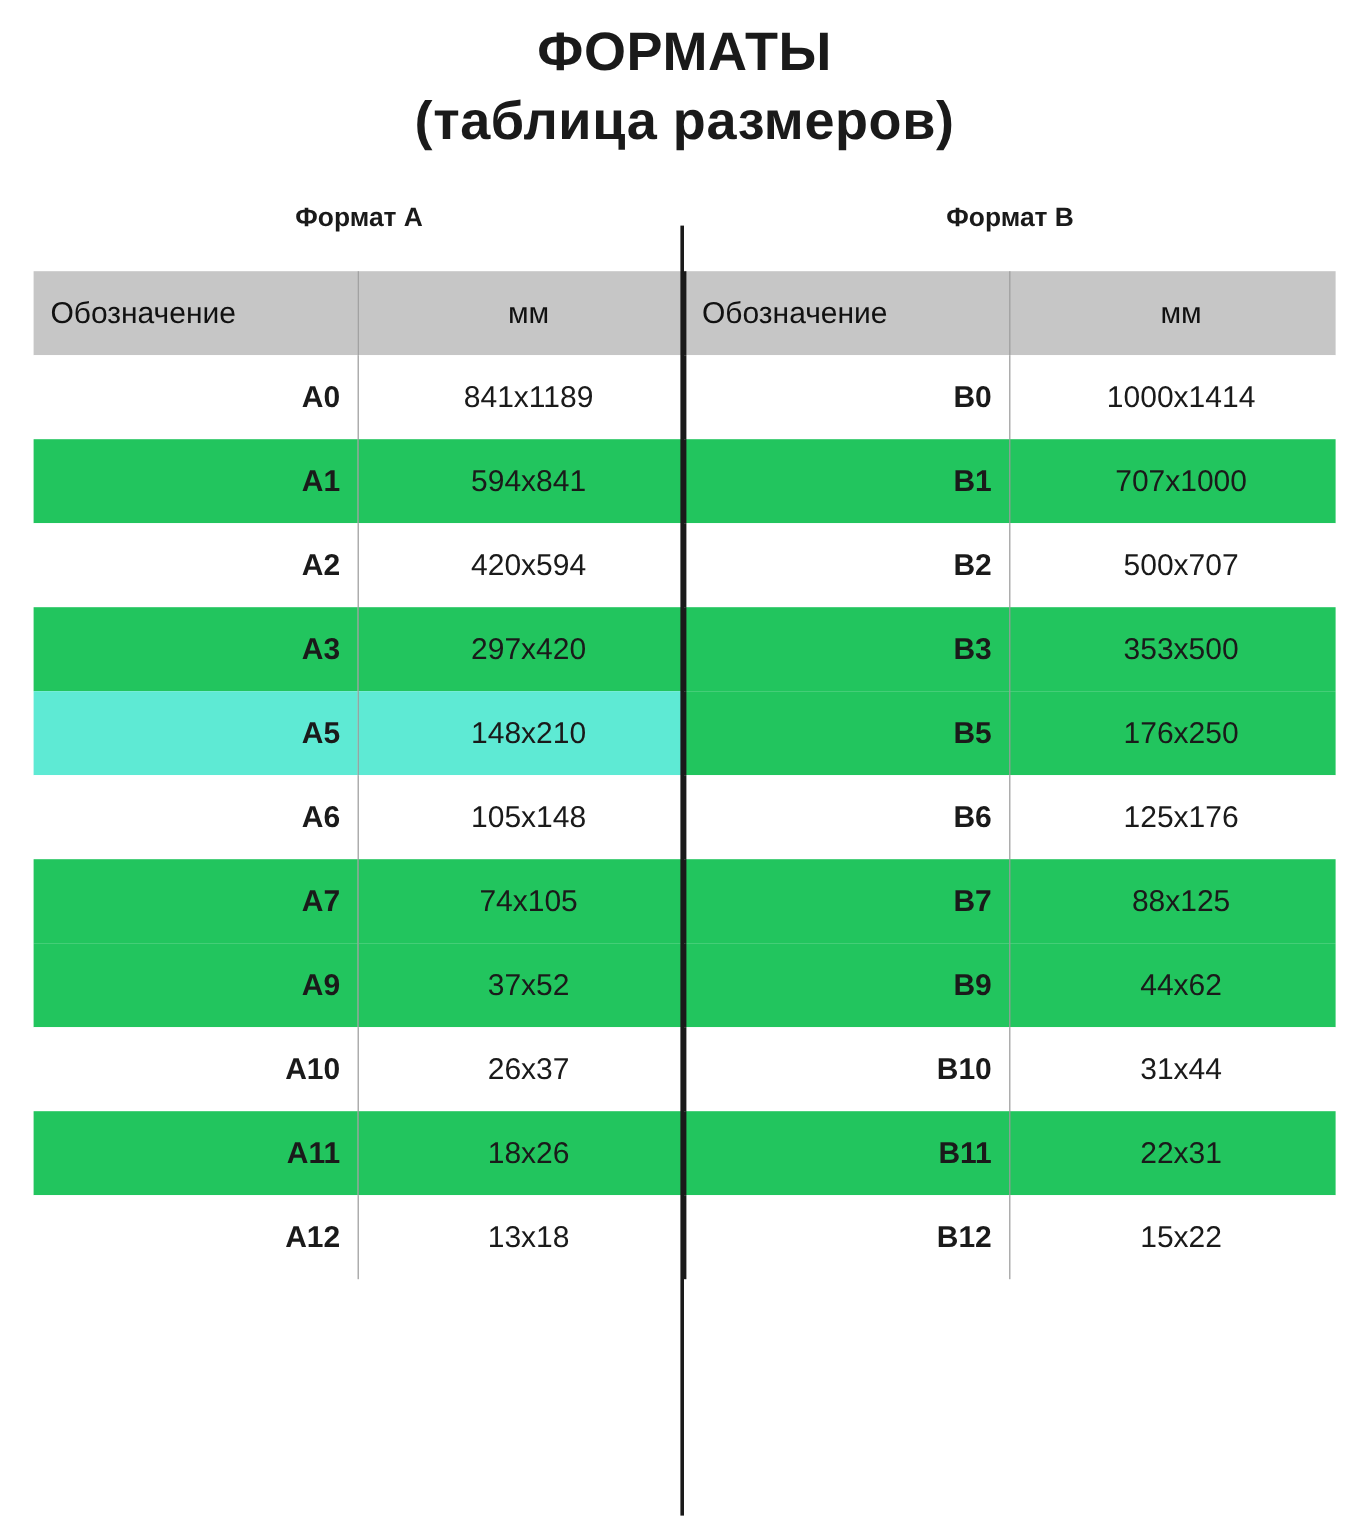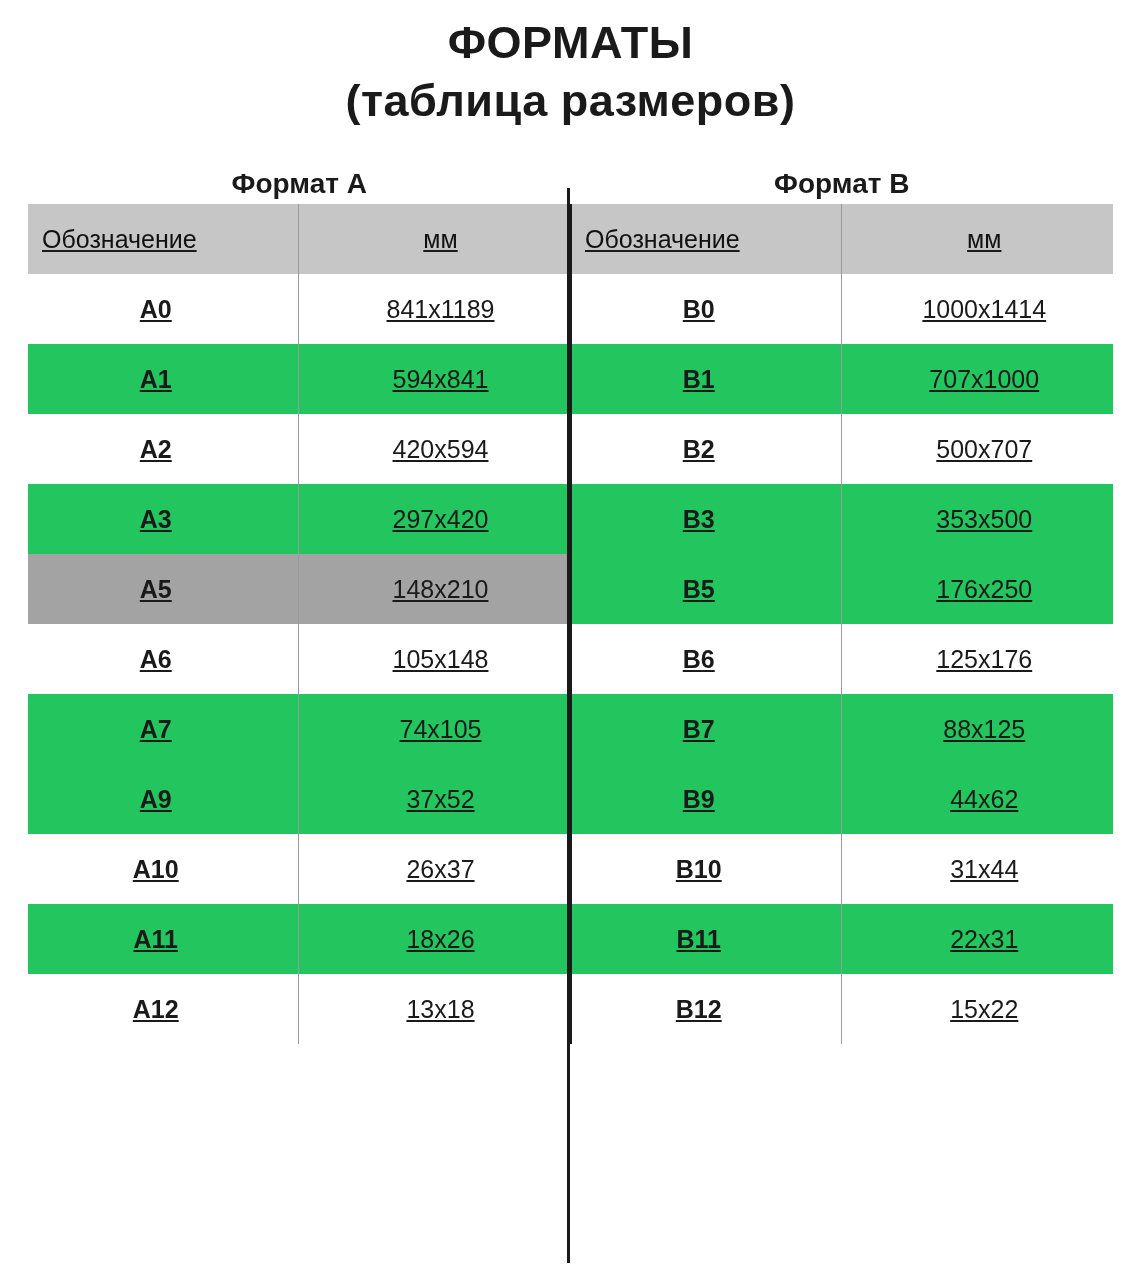--- a/index.html
+++ b/index.html
@@ -32,65 +32,64 @@
     letter-spacing: 0.5px;
   }
   .col-headers {
     display: flex;
     margin-top: 38px;
     padding: 0 28px;
   }
   .col-header {
     flex: 1 1 0;
     text-align: center;
-    font-size: 28px;
+    font-size: 22px;
     font-weight: bold;
   }
   table.formats {
     border-collapse: collapse;
     width: 1085px;
-    margin: 4px 28px 0 28px;
+    margin: 32px 28px 0 28px;
     table-layout: fixed;
-    text-decoration: underline;
   }
   table.formats td, table.formats th {
     padding: 0;
     height: 70px;
     vertical-align: middle;
     font-size: 25px;
   }
   .hdr td {
     background: #c6c6c6;
     font-weight: normal;
     font-size: 22px;
     color: #111;
   }
   .code-cell {
-    text-align: center;
+    text-align: right;
     font-weight: bold;
     padding-right: 14px !important;
   }
   .mm-cell {
     text-align: center;
     padding-left: 14px !important;
     font-weight: normal;
   }
   .hdr .code-cell {
     text-align: left;
     padding-left: 14px !important;
     font-weight: normal;
   }
   .row-alt td {
     background: #22c55e;
   }
   .row-plain td {
     background: #ffffff;
   }
   .row-highlight td.hl {
-    background: #a3a3a3;
+    background: #5eead4;
   }
   
   col.c-code-a { width: 270px; }
   col.c-mm-a   { width: 272px; }
   col.c-gap    { width: 1px; }
   col.c-code-b { width: 270px; }
   col.c-mm-b   { width: 272px; }
   .gap-cell {
     background: #ffffff !important;
     border-left: 3px solid #1a1a1a;

